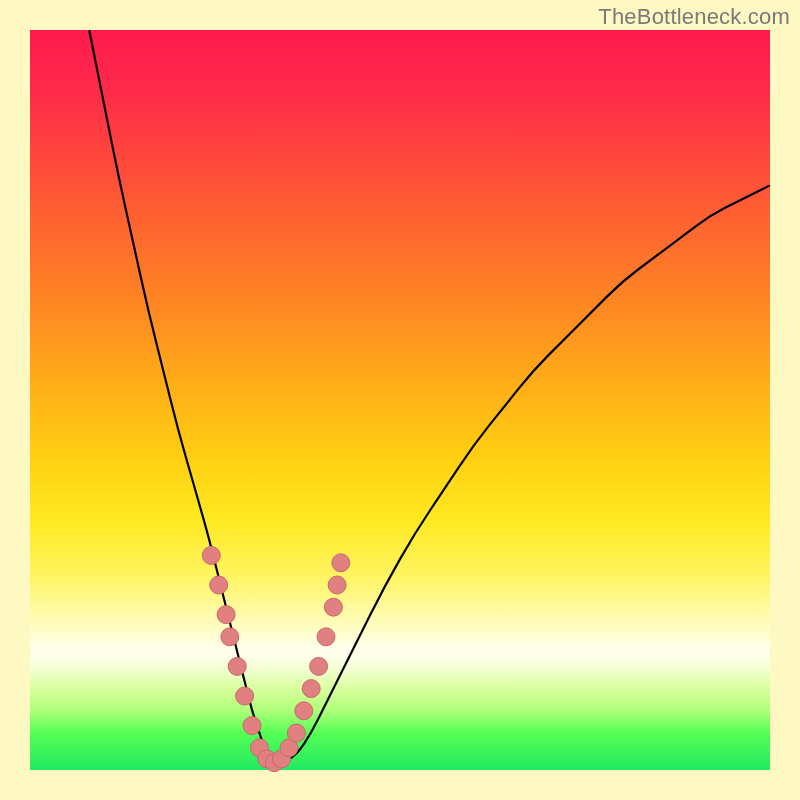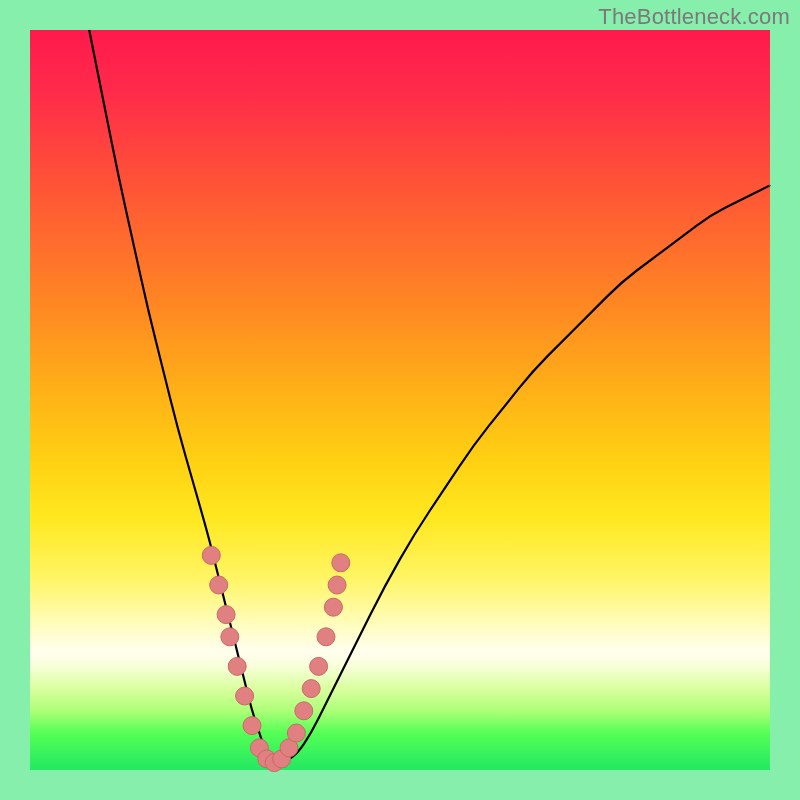--- a/index.html
+++ b/index.html
@@ -10,21 +10,21 @@
     background: #000;
     overflow: hidden;
     font-family: Arial, Helvetica, sans-serif;
   }
   .frame {
     position: absolute;
     left: 0;
     top: 0;
     width: 800px;
     height: 800px;
-    background: #86efac;
+    background: #fef9c3;
   }
   .plot {
     position: absolute;
     left: 30px;
     top: 30px;
     width: 740px;
     height: 740px;
     
     background: linear-gradient(
       to bottom,

